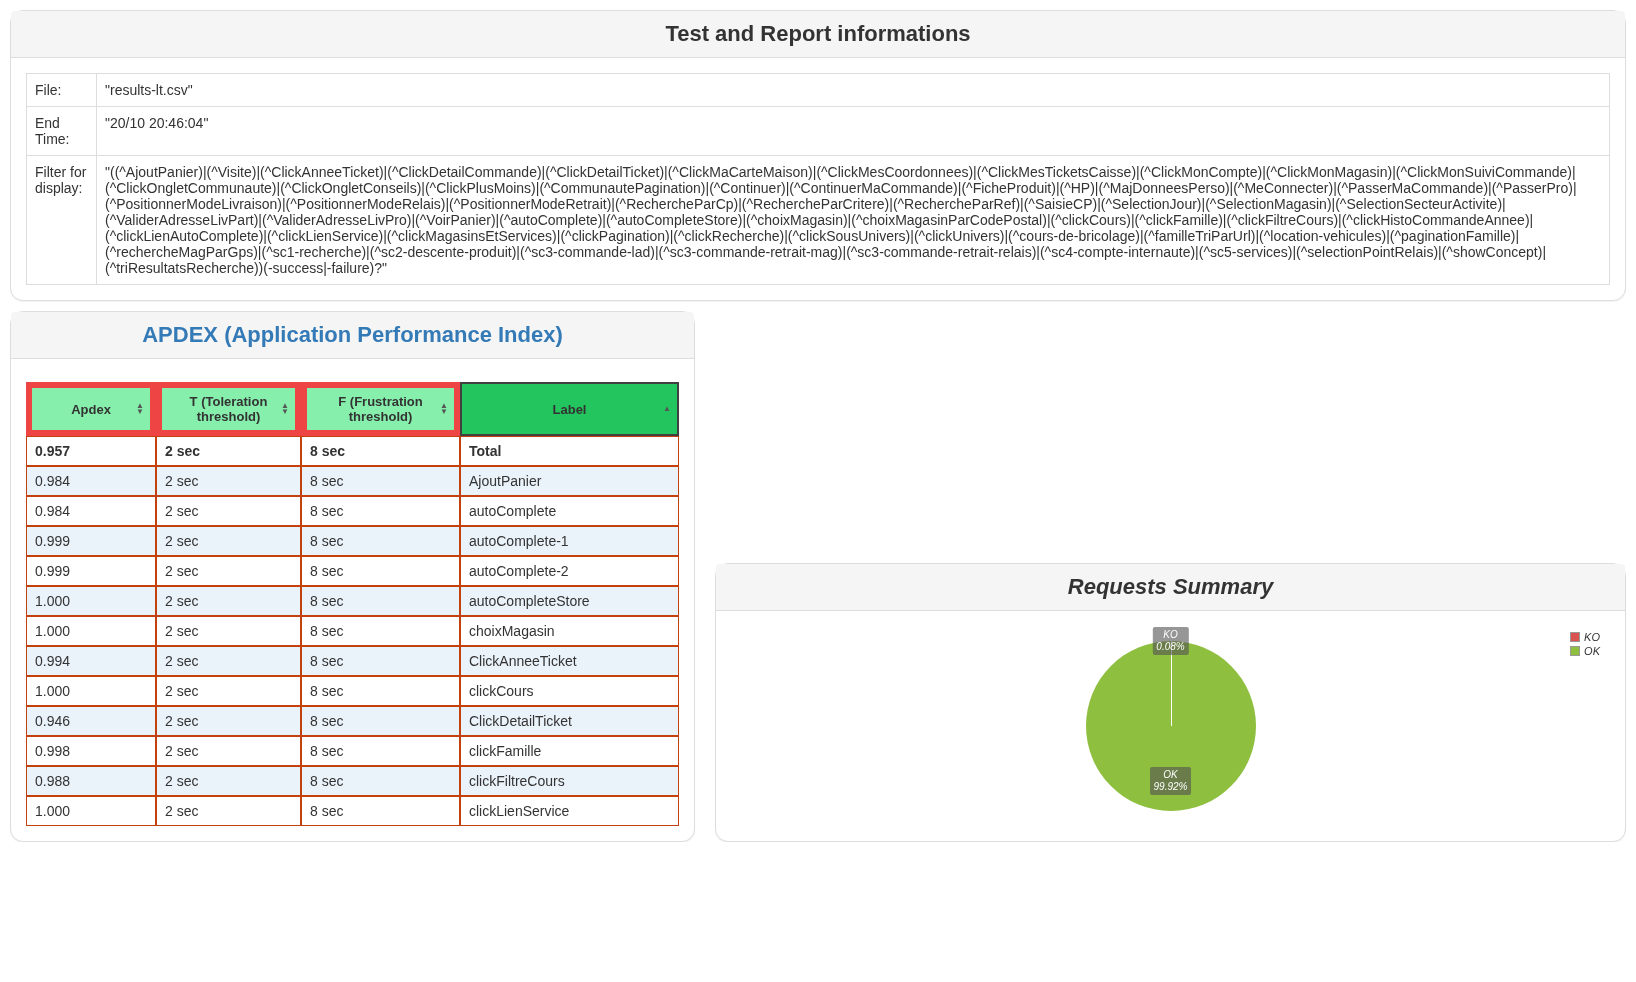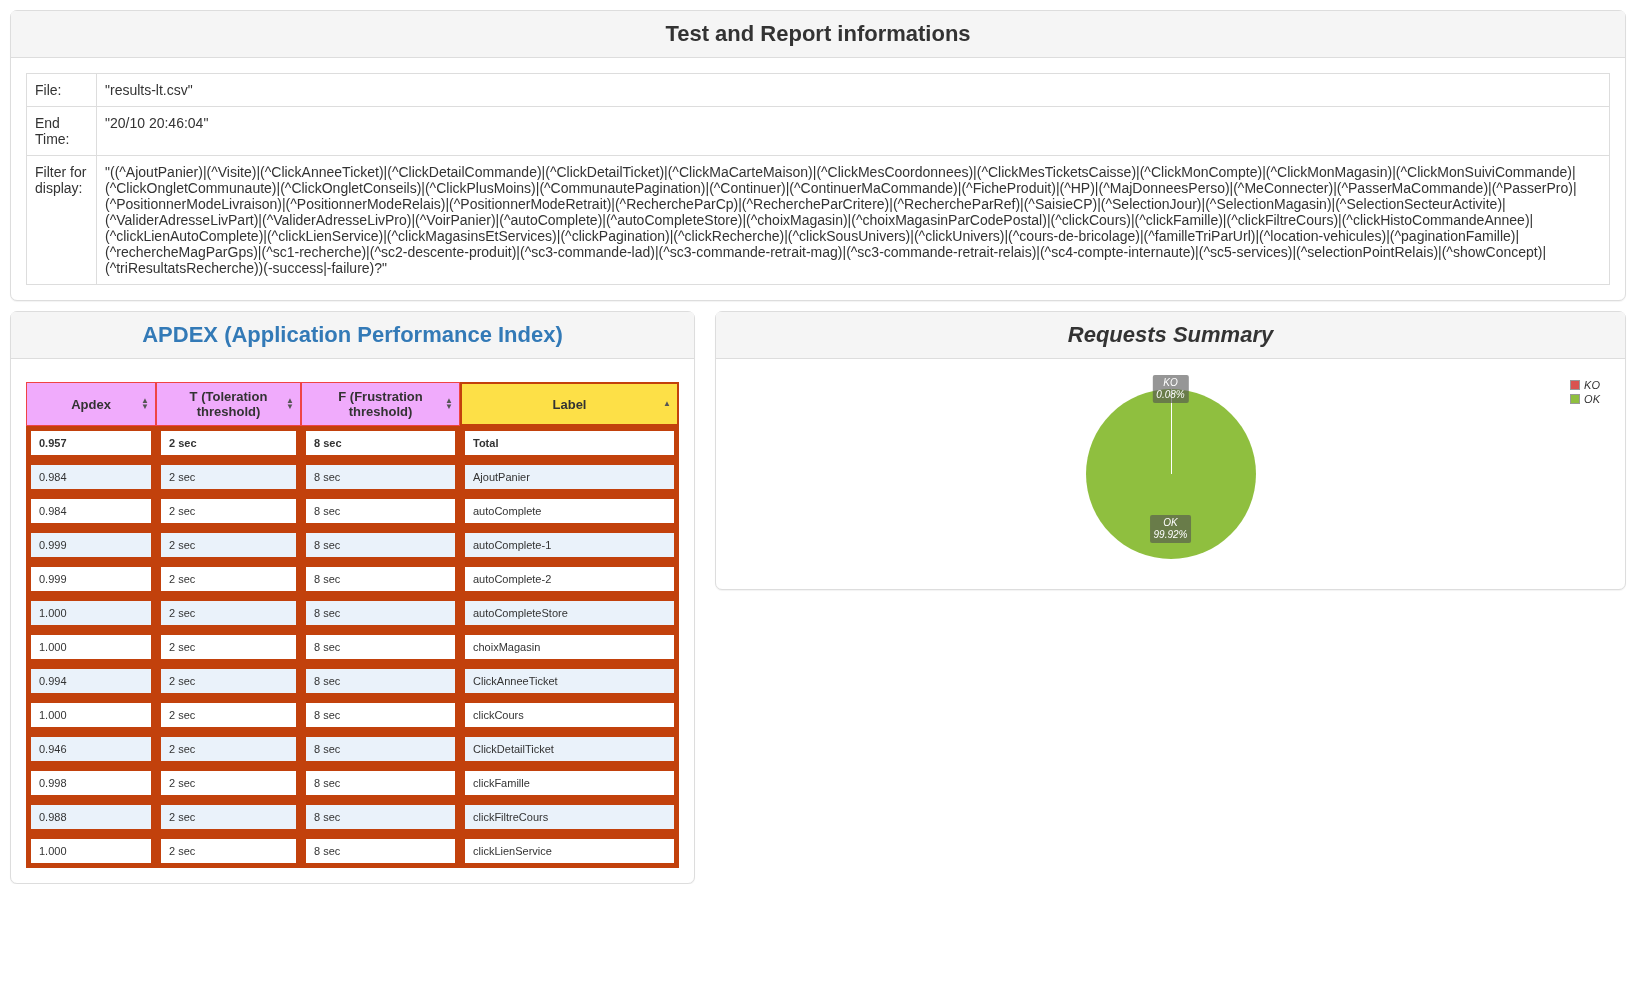--- a/index.html
+++ b/index.html
@@ -6,21 +6,21 @@
   body {
     margin: 0;
     padding: 0;
     font-family: "Helvetica Neue", Helvetica, Arial, sans-serif;
     font-size: 14px;
     color: #333;
     background: #fff;
   }
   .panel {
     border: 1px solid #ddd;
-    border-radius: 7px;
+    border-radius: 13px;
     margin: 10px;
     background: #fff;
     box-shadow: 0 1px 1px rgba(0,0,0,0.05);
   }
   .panel-heading {
     background: #f5f5f5;
     border-bottom: 1px solid #ddd;
     padding: 10px 15px;
     border-top-left-radius: 4px;
     border-top-right-radius: 4px;
@@ -51,51 +51,52 @@
     color: #333;
   }
   table.info-table td.label-cell {
     width: 70px;
     font-weight: 400;
   }
   .row {
     display: flex;
     gap: 20px;
     padding: 0 10px;
+    align-items: flex-end;
   }
   .col-left {
     flex: 0 0 685px;
   }
   .col-right {
     flex: 1;
     font-style: italic;
   }
   .col-left .panel, .col-right .panel {
     margin: 0;
   }
   table.data-table {
     width: 100%;
     border-collapse: separate;
     border-spacing: 0;
     margin-top: 8px;
   }
   table.data-table thead th {
-    background: #f0abfc;
-    border: 1px solid #ef4444;
+    background: #86efac;
+    border: 6px solid #ef4444;
     padding: 6px 8px;
     font-size: 13px;
     font-weight: 600;
     text-align: center;
     position: relative;
     cursor: pointer;
     user-select: none;
   }
   table.data-table thead th.sorted-asc {
-    background: #fde047;
-    border: 2px solid #c2410c;
+    background: #22c55e;
+    border: 2px solid #404040;
   }
   .sort-icons {
     position: absolute;
     right: 6px;
     top: 50%;
     transform: translateY(-50%);
     display: inline-flex;
     flex-direction: column;
     line-height: 6px;
     font-size: 8px;
@@ -104,23 +105,23 @@
   .sort-icons.single {
     font-size: 8px;
   }
   table.data-table tbody tr.total-row td {
     font-weight: 700;
   }
   table.data-table tbody tr:nth-child(even):not(.total-row) td {
     background: #eaf2fa;
   }
   table.data-table tbody td {
-    border: 5px solid #c2410c;
+    border: 1px solid #c2410c;
     padding: 6px 8px;
-    font-size: 11px;
+    font-size: 14px;
   }
   .chart-wrap {
     position: relative;
     height: 200px;
     display: flex;
     align-items: center;
     justify-content: center;
   }
   .pie {
     width: 170px;

